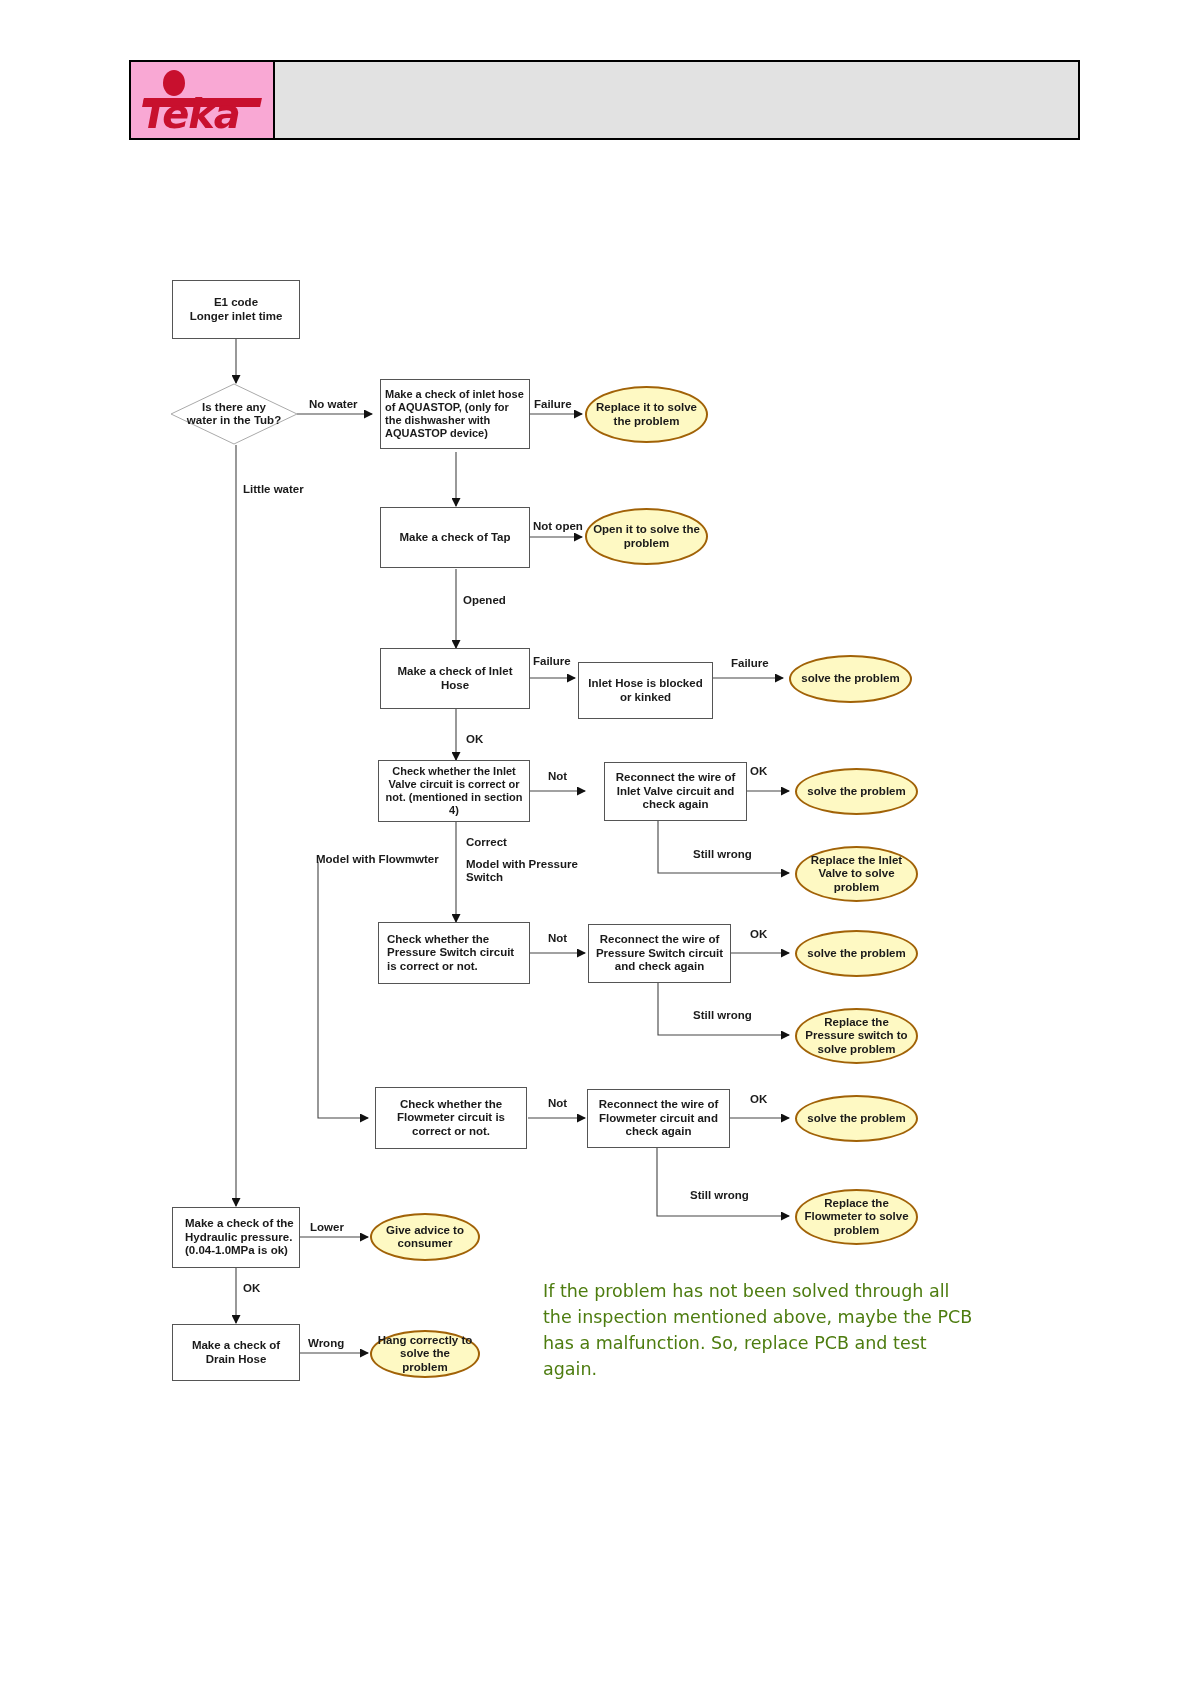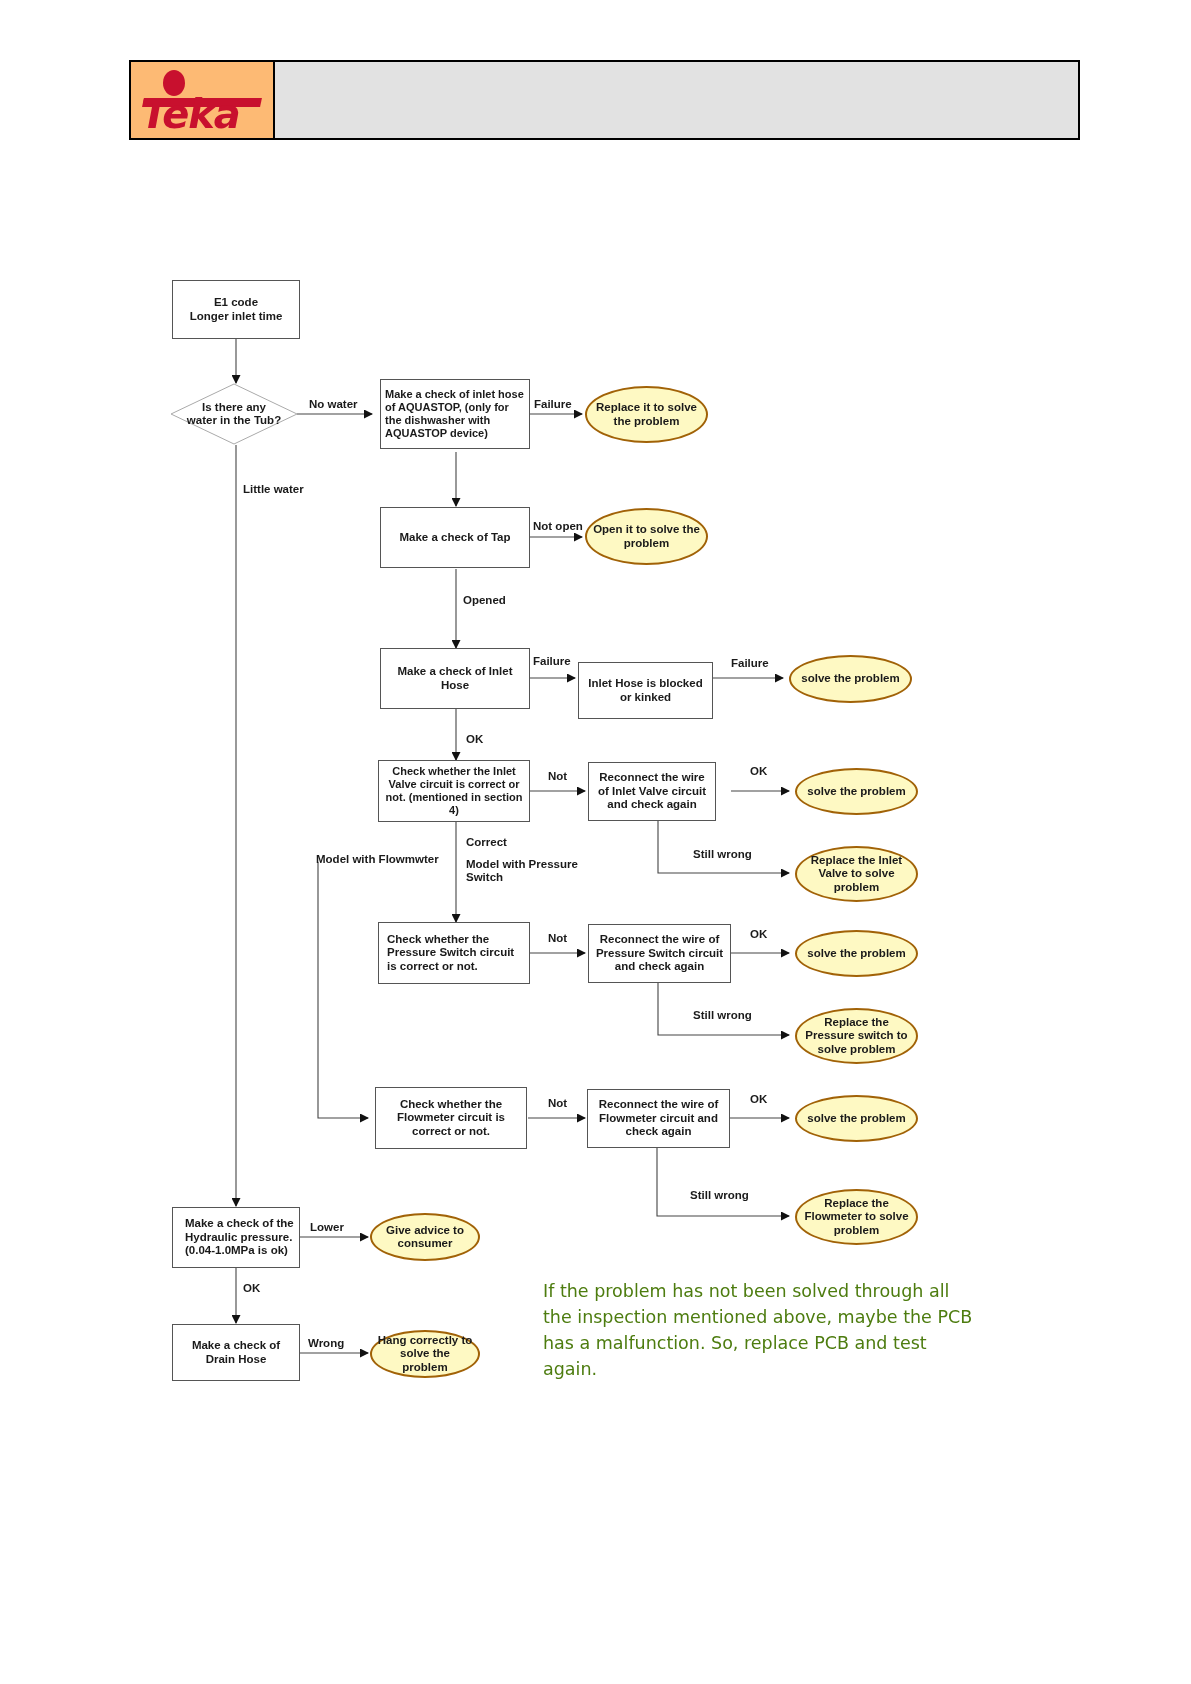--- a/index.html
+++ b/index.html
@@ -18,21 +18,21 @@
   .header{
     position:absolute;left:129px;top:60px;
     width:951px;height:80px;
     border:2px solid #000;
     box-sizing:border-box;
     display:flex;
     background:#e2e2e2;
   }
   .logo-cell{
     width:142px;
-    background:#fdba74;
+    background:#f9a8d4;
     border-right:2px solid #000;
     position:relative;
     flex:0 0 auto;
   }
   .header-blank{flex:1 1 auto;background:#e2e2e2;}
 
   
   .logo-wrap{position:absolute;left:10px;top:8px;width:122px;height:62px;}
   .logo-dot{
     position:absolute;left:22px;top:0px;width:22px;height:26px;
@@ -217,21 +217,21 @@
     </div>
 
     <div class="node round" style="left:789px;top:655px;width:123px;height:48px;">
       <span>solve the problem</span>
     </div>
 
     <div class="node rect" style="left:378px;top:760px;width:152px;height:62px;font-size:11px;line-height:13px;">
       <span>Check whether the Inlet Valve circuit is correct or not. (mentioned in section 4)</span>
     </div>
 
-    <div class="node rect" style="left:588px;top:762px;width:128px;height:59px;">
+    <div class="node rect" style="left:604px;top:762px;width:143px;height:59px;">
       <span>Reconnect the wire of Inlet Valve circuit and check again</span>
     </div>
 
     <div class="node round" style="left:795px;top:768px;width:123px;height:47px;">
       <span>solve the problem</span>
     </div>
 
     <div class="node round" style="left:795px;top:846px;width:123px;height:56px;">
       <span>Replace the Inlet Valve to solve problem</span>
     </div>

